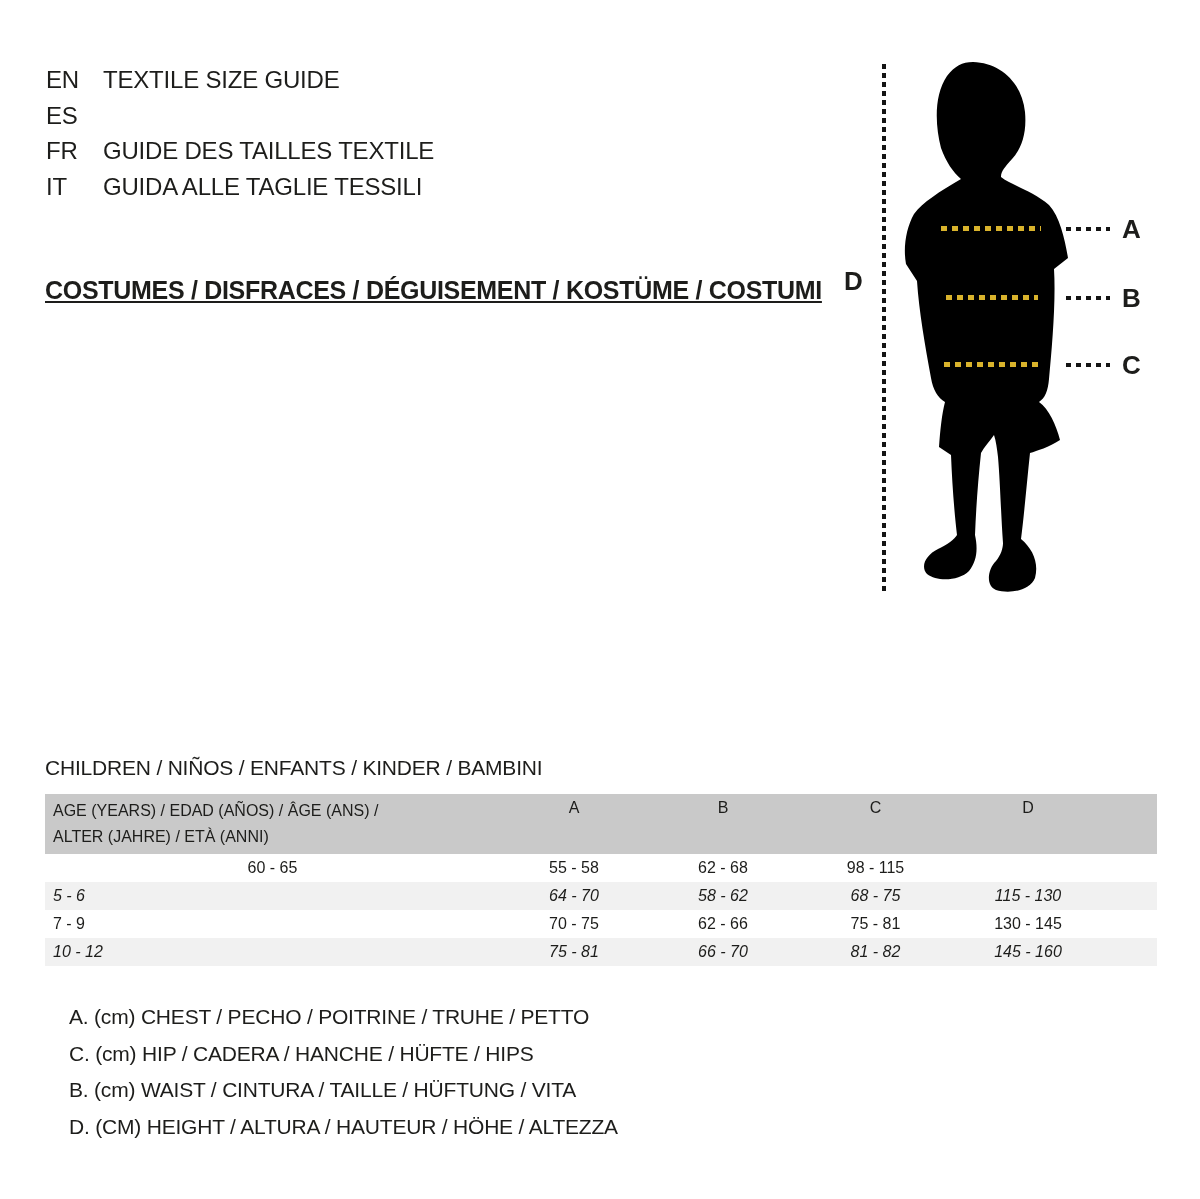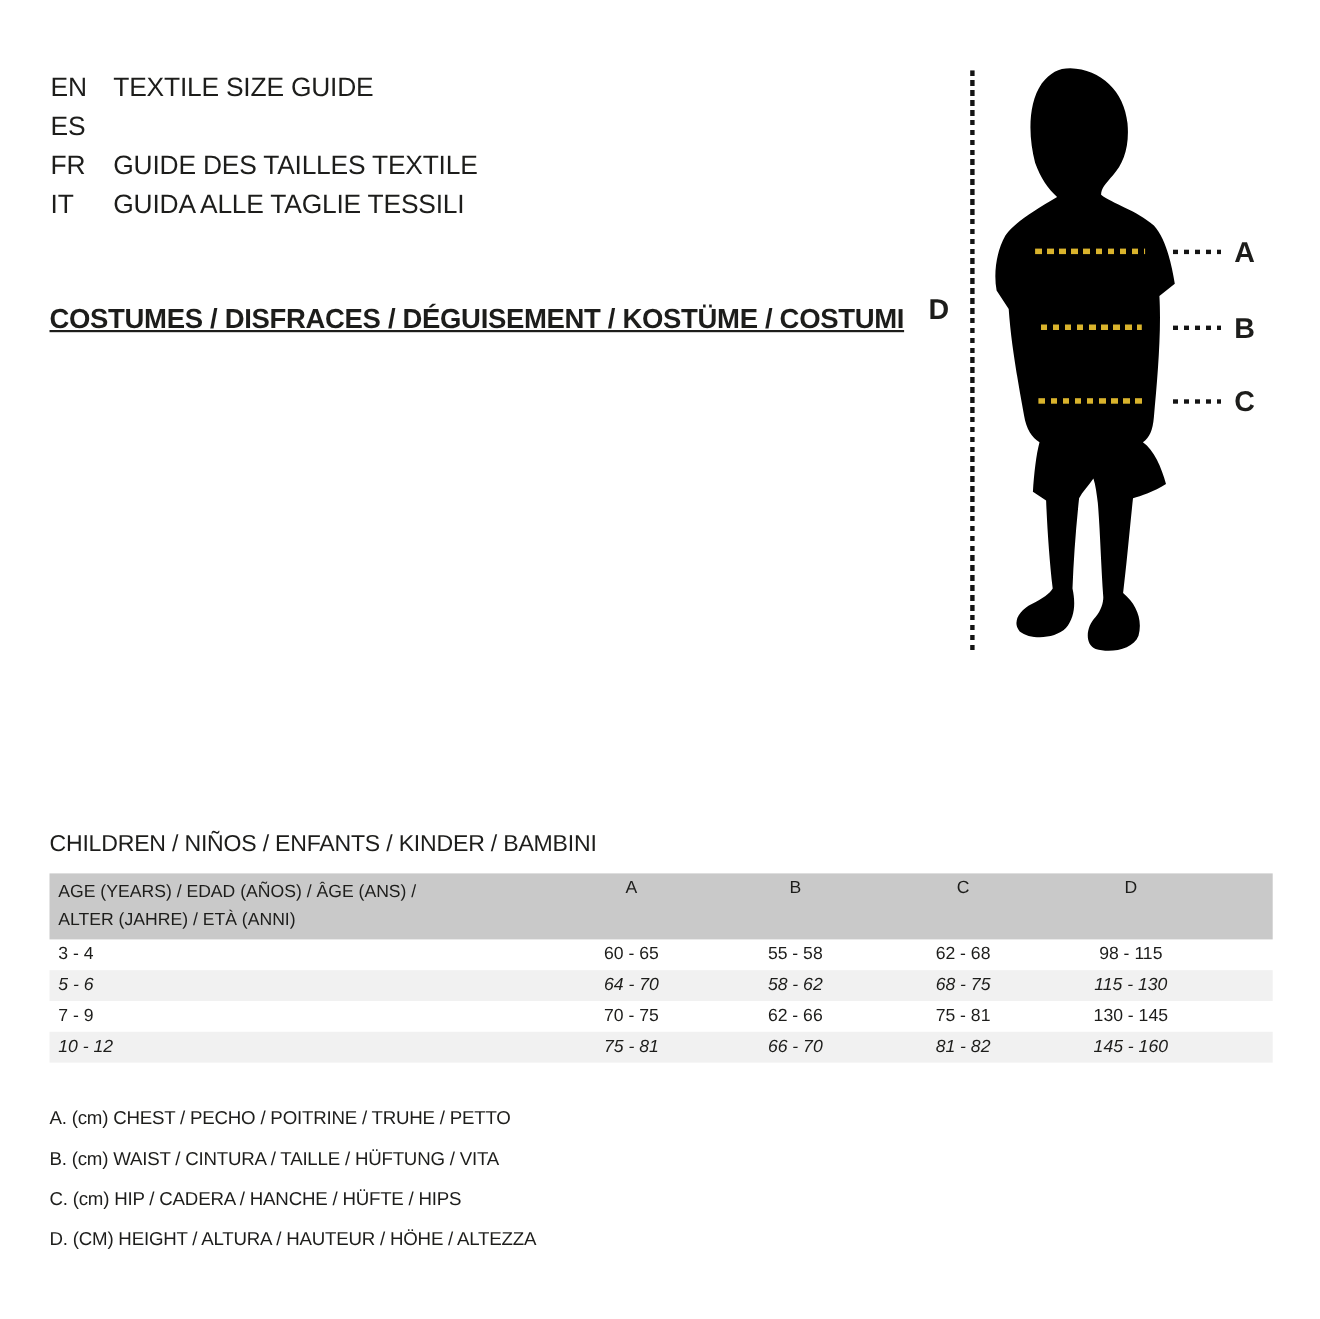--- a/index.html
+++ b/index.html
@@ -76,21 +76,21 @@
     grid-template-columns:455px 148px 150px 155px 150px 1fr;
     height:28px;
     align-items:center;
   }
   .t-row.alt{background:#f1f1f1;font-style:italic;}
   .cell-age{padding-left:8px;}
   .cell-val{text-align:center;}
 
   
   .legend{position:absolute;left:45px;top:999px;}
-  .legend-line{font-size:17px;line-height:36.5px;letter-spacing:-0.2px;white-space:nowrap;}
+  .legend-line{font-size:21px;line-height:36.5px;letter-spacing:-0.2px;white-space:nowrap;margin-left:24px;}
 </style>
 </head>
 <body>
 
 <div class="page">
 
   <div class="lang-list">
     <div class="lang-row">
       <span class="lang-code">EN</span>
       <span class="lang-label">TEXTILE SIZE GUIDE</span>
@@ -170,21 +170,20 @@
         <span>ALTER (JAHRE) / ETÀ (ANNI)</span>
       </div>
       <div class="col-head">A</div>
       <div class="col-head">B</div>
       <div class="col-head">C</div>
       <div class="col-head">D</div>
       <div></div>
     </div>
 
     <div class="t-row">
-      <div class="cell-age">3 - 4</div>
       <div class="cell-val">60 - 65</div>
       <div class="cell-val">55 - 58</div>
       <div class="cell-val">62 - 68</div>
       <div class="cell-val">98 - 115</div>
       <div></div>
     </div>
     <div class="t-row alt">
       <div class="cell-age">5 - 6</div>
       <div class="cell-val">64 - 70</div>
       <div class="cell-val">58 - 62</div>
@@ -205,18 +204,18 @@
       <div class="cell-val">75 - 81</div>
       <div class="cell-val">66 - 70</div>
       <div class="cell-val">81 - 82</div>
       <div class="cell-val">145 - 160</div>
       <div></div>
     </div>
   </div>
 
   <div class="legend">
     <div class="legend-line">A. (cm) CHEST / PECHO / POITRINE / TRUHE / PETTO</div>
+    <div class="legend-line">C. (cm) HIP / CADERA / HANCHE / HÜFTE / HIPS</div>
     <div class="legend-line">B. (cm) WAIST / CINTURA / TAILLE / HÜFTUNG / VITA</div>
-    <div class="legend-line">C. (cm) HIP / CADERA / HANCHE / HÜFTE / HIPS</div>
     <div class="legend-line">D. (CM) HEIGHT / ALTURA / HAUTEUR / HÖHE / ALTEZZA</div>
   </div>
 
 </div>
 
 </body></html>

